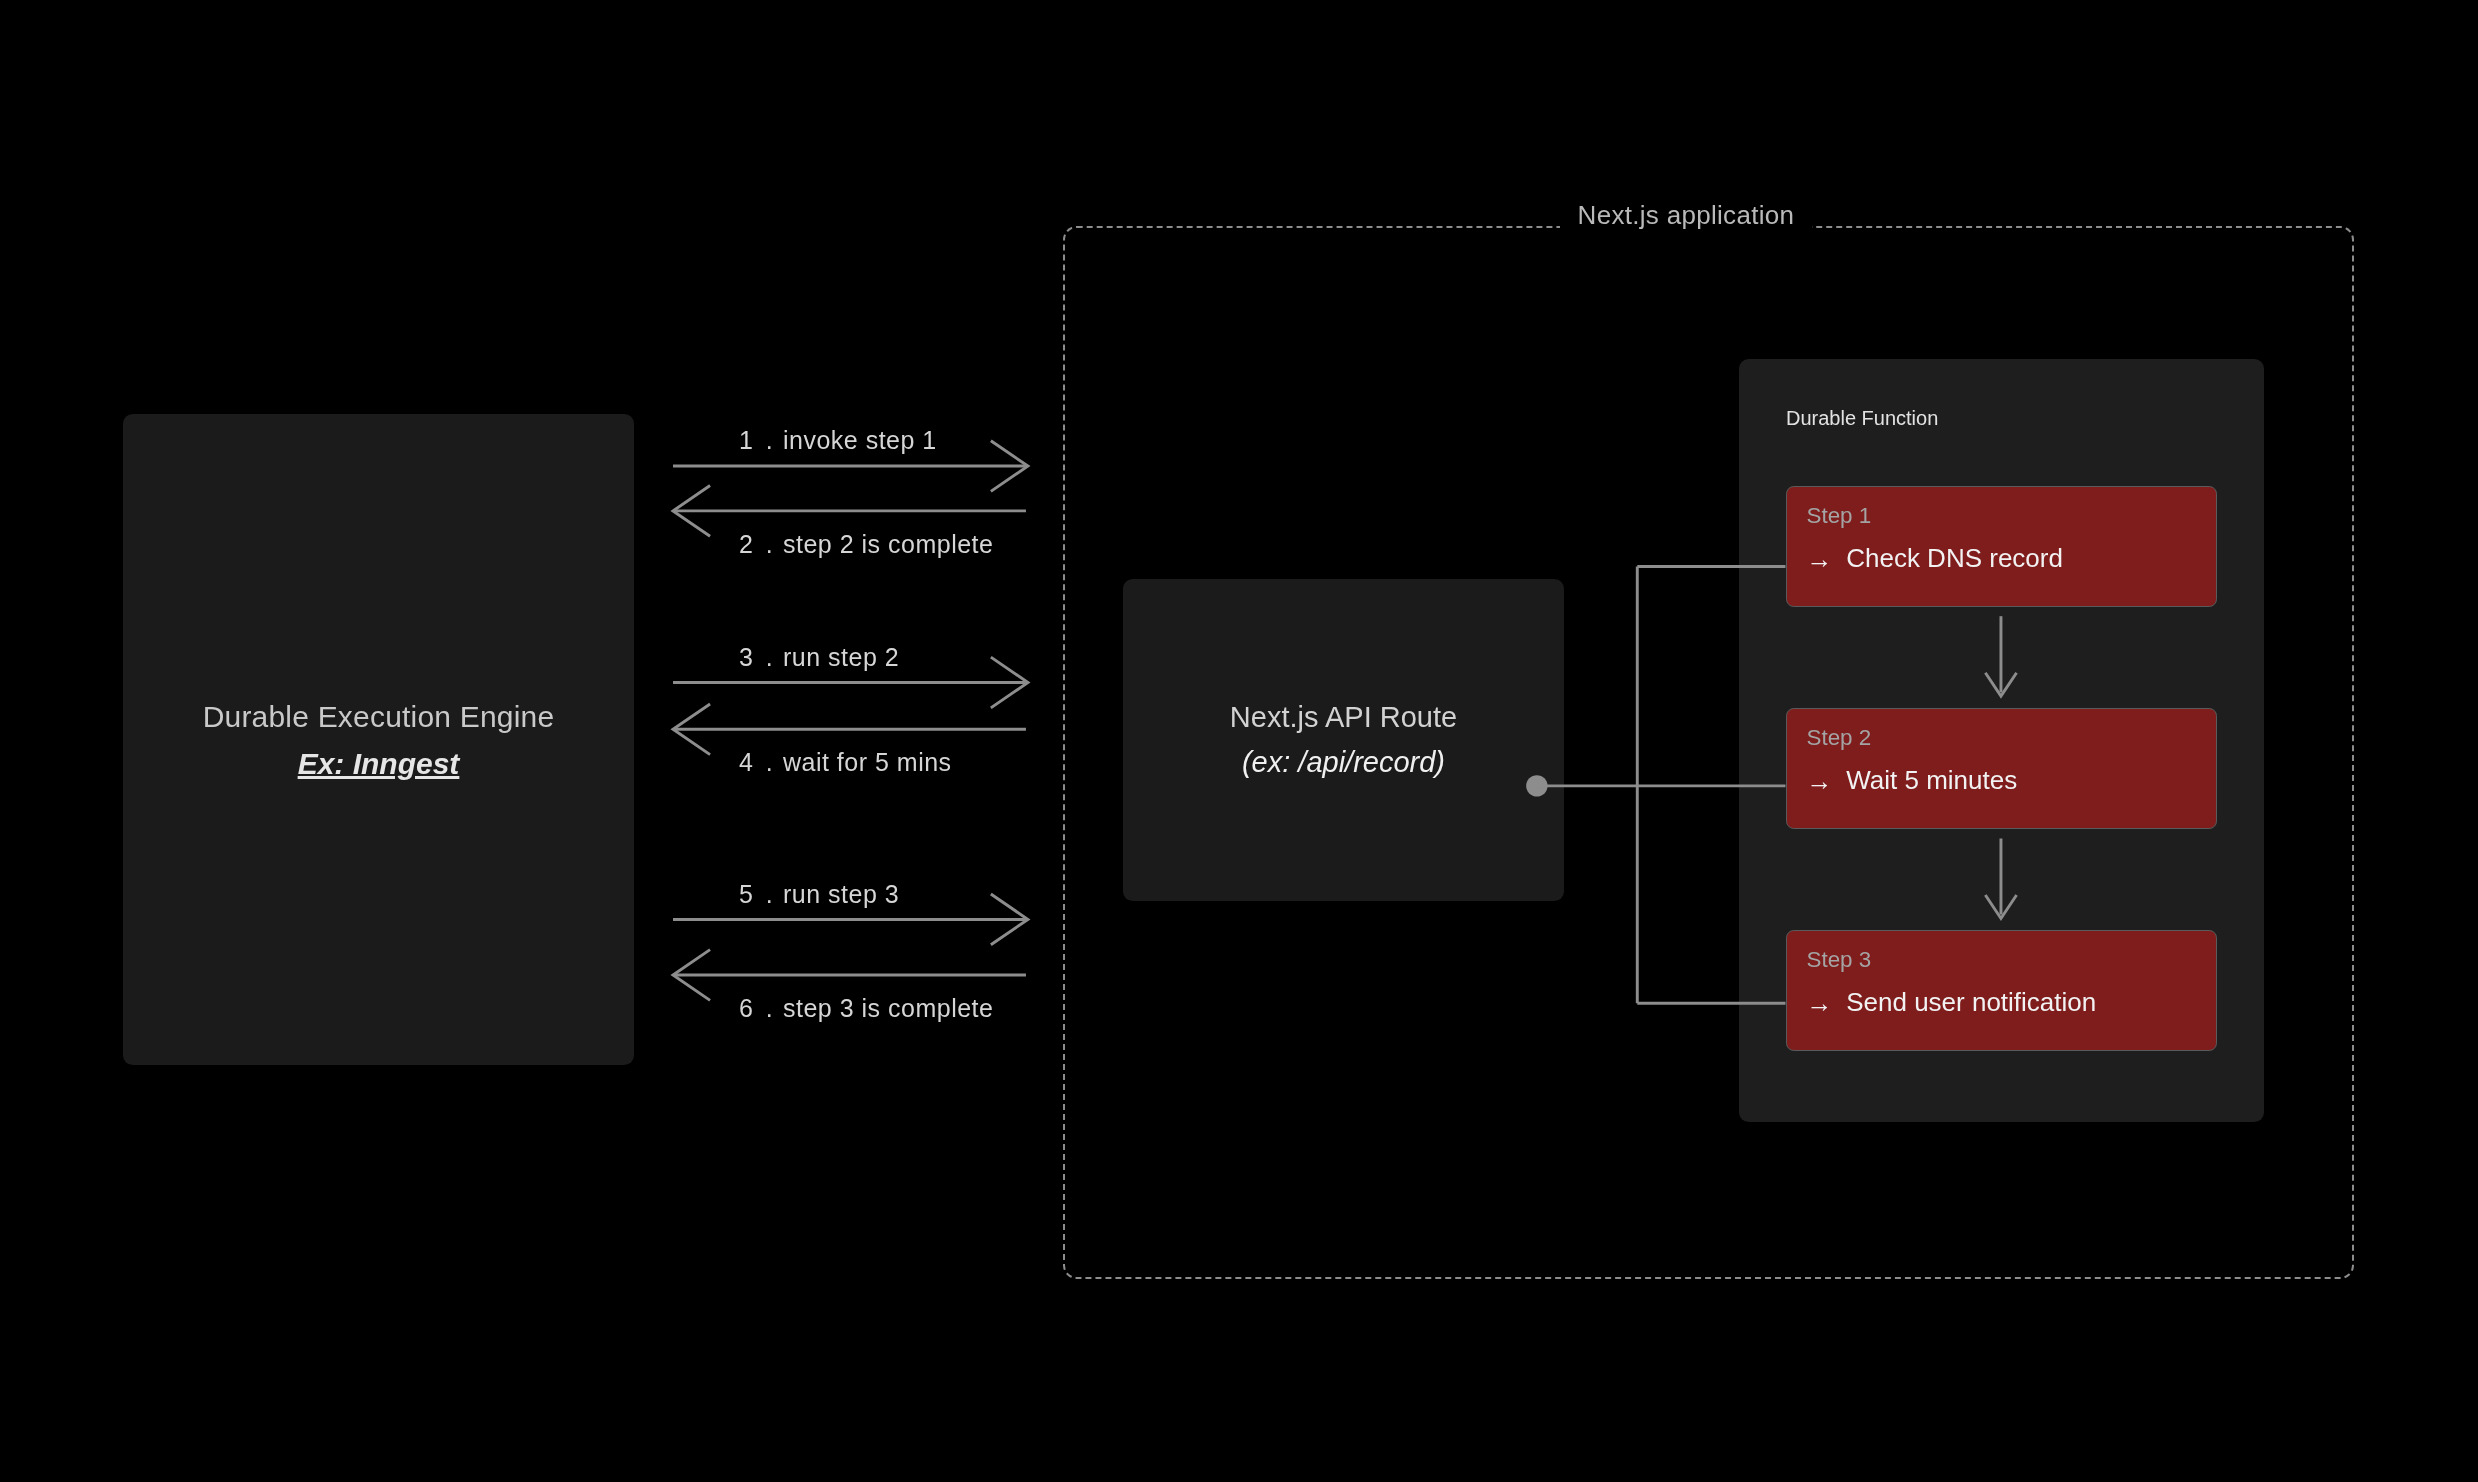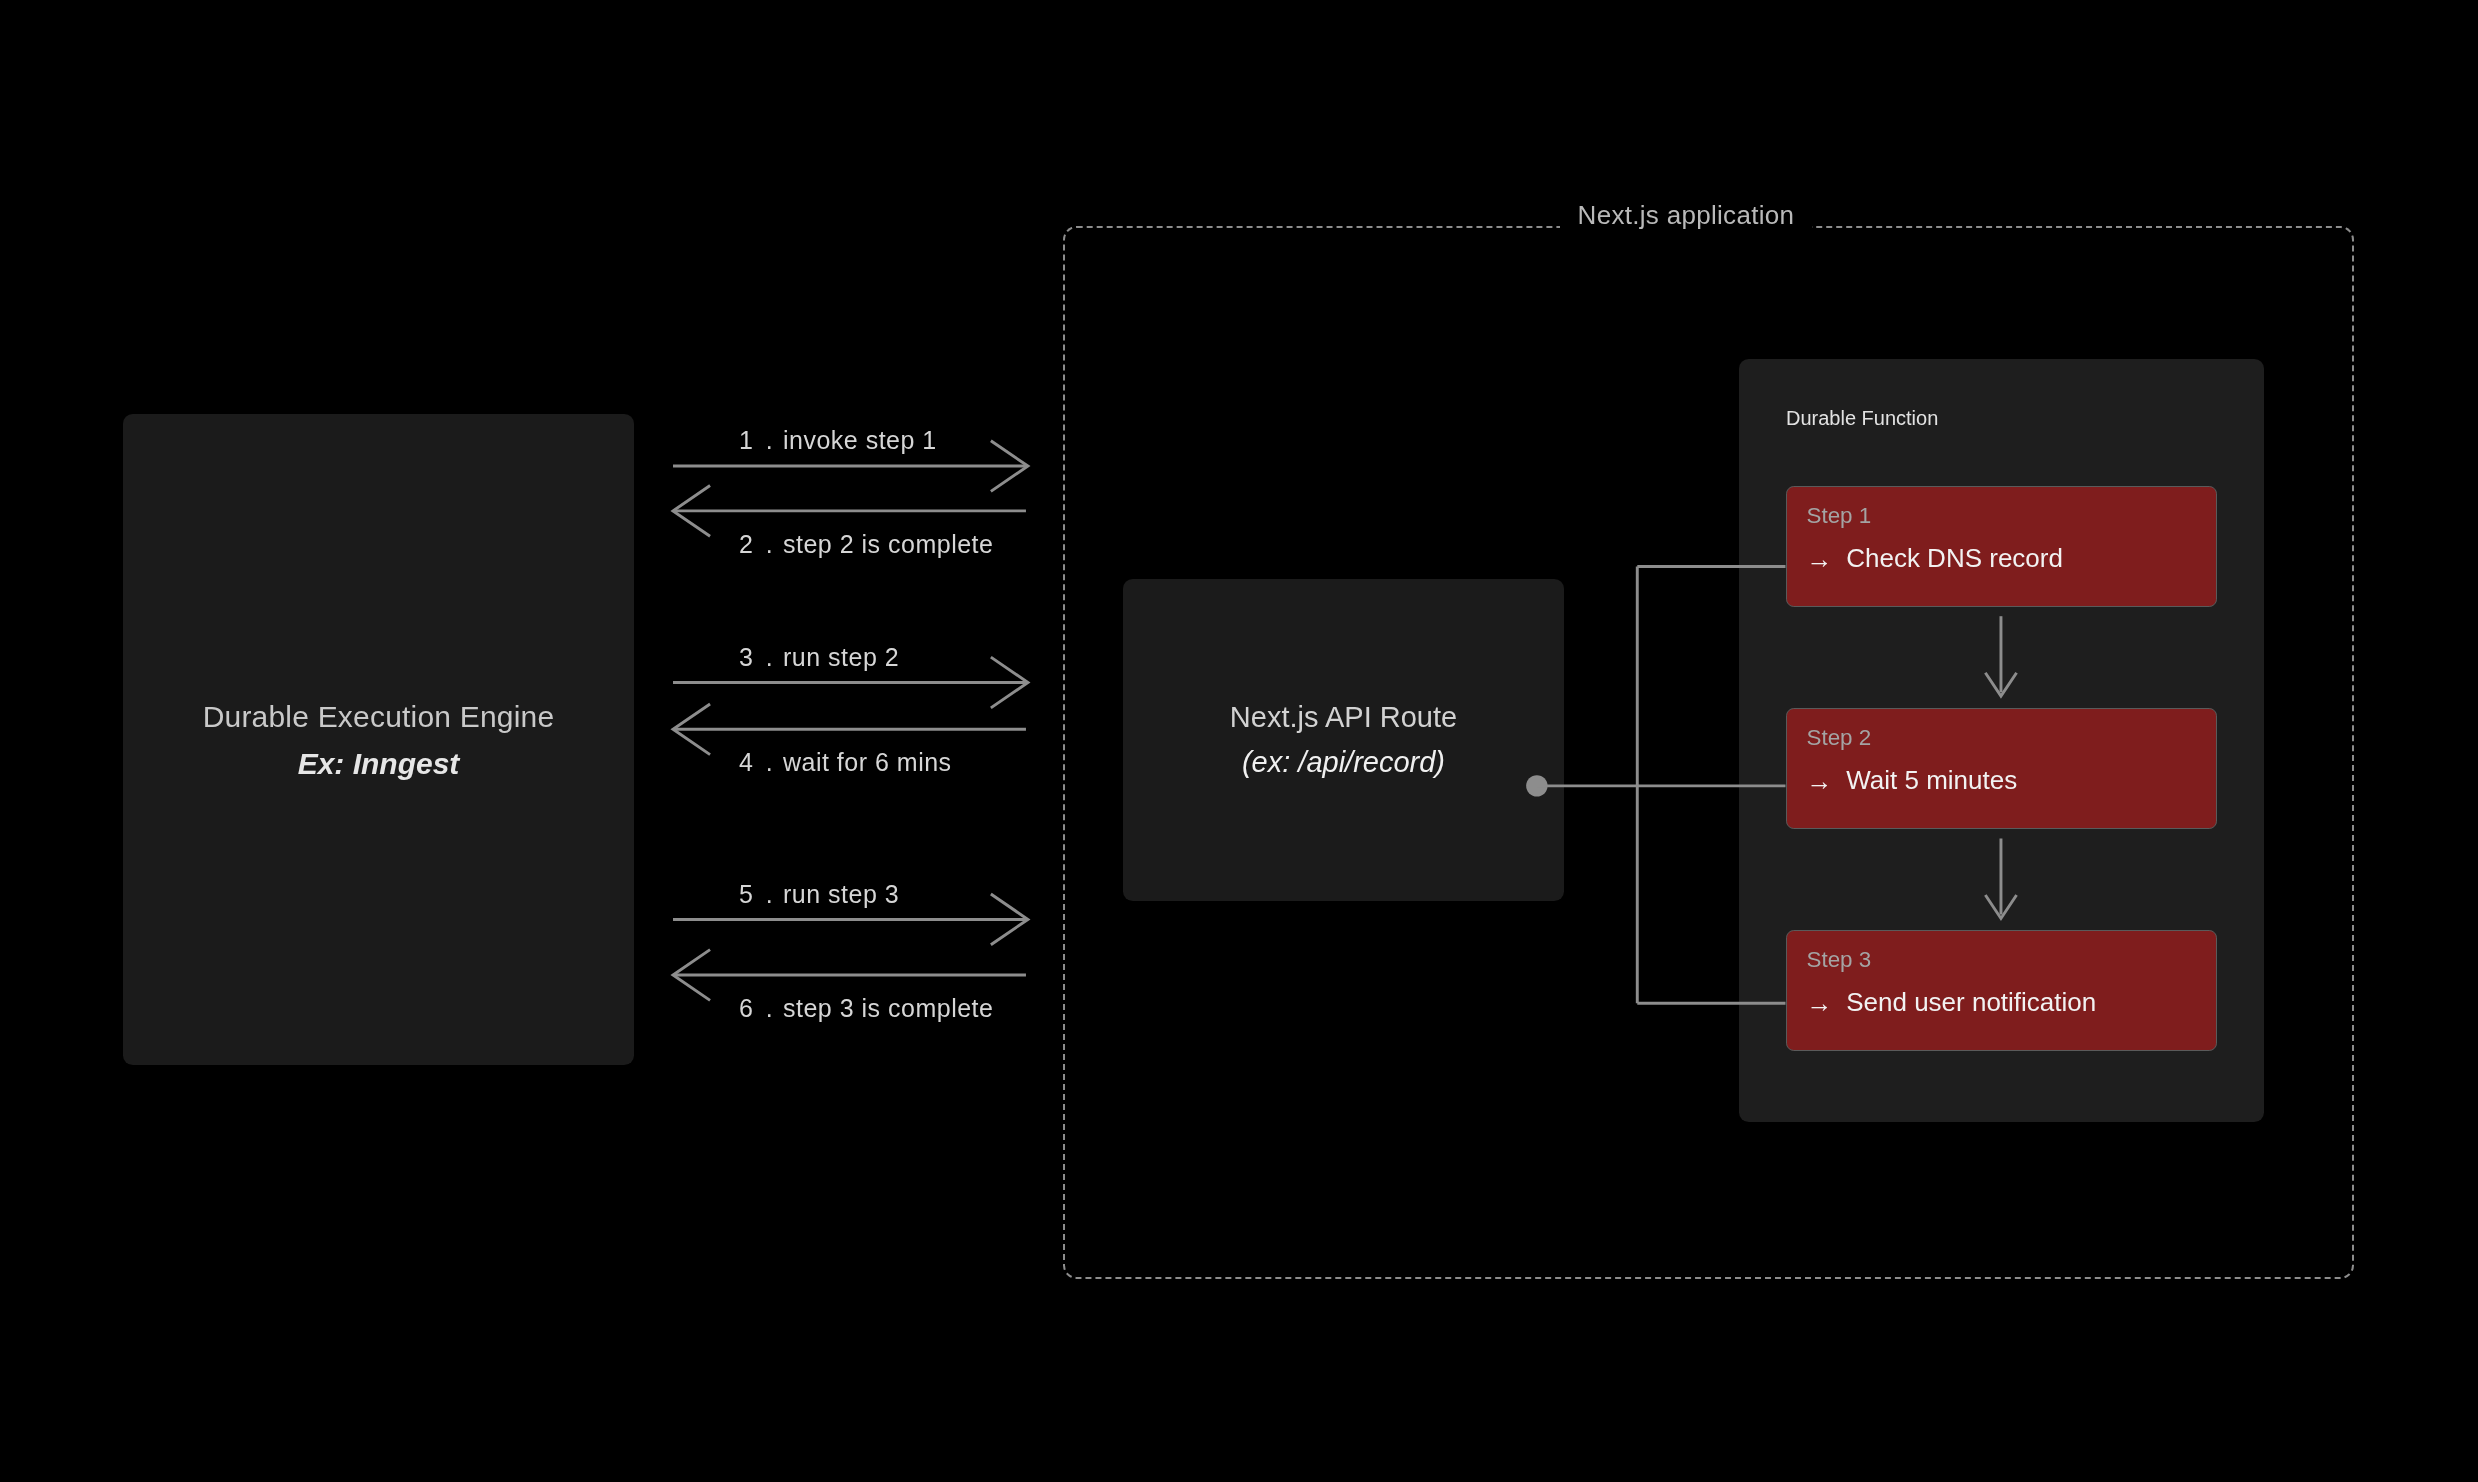--- a/index.html
+++ b/index.html
@@ -48,20 +48,21 @@
     letter-spacing: 0.2px;
     line-height: 1.5;
   }
   .engine-sub {
     color: #e6e6e6;
     font-size: 30px;
     font-style: italic;
     font-weight: 600;
     line-height: 1.5;
     margin-top: 2px;
+    text-decoration: underline;
   }
 
   .api-box {
     left: 1123px;
     top: 579px;
     width: 441px;
     height: 322px;
     display: flex;
     flex-direction: column;
     align-items: center;
@@ -283,21 +284,21 @@
     <span>step 2 is complete</span>
   </div>
 
   <div class="seq-label" style="left:739px; top:643px;">
     <span class="num">3 .</span>
     <span>run step 2</span>
   </div>
 
   <div class="seq-label" style="left:739px; top:748px;">
     <span class="num">4 .</span>
-    <span>wait for 6 mins</span>
+    <span>wait for 5 mins</span>
   </div>
 
   <div class="seq-label" style="left:739px; top:880px;">
     <span class="num">5 .</span>
     <span>run step 3</span>
   </div>
 
   <div class="seq-label" style="left:739px; top:994px;">
     <span class="num">6 .</span>
     <span>step 3 is complete</span>

